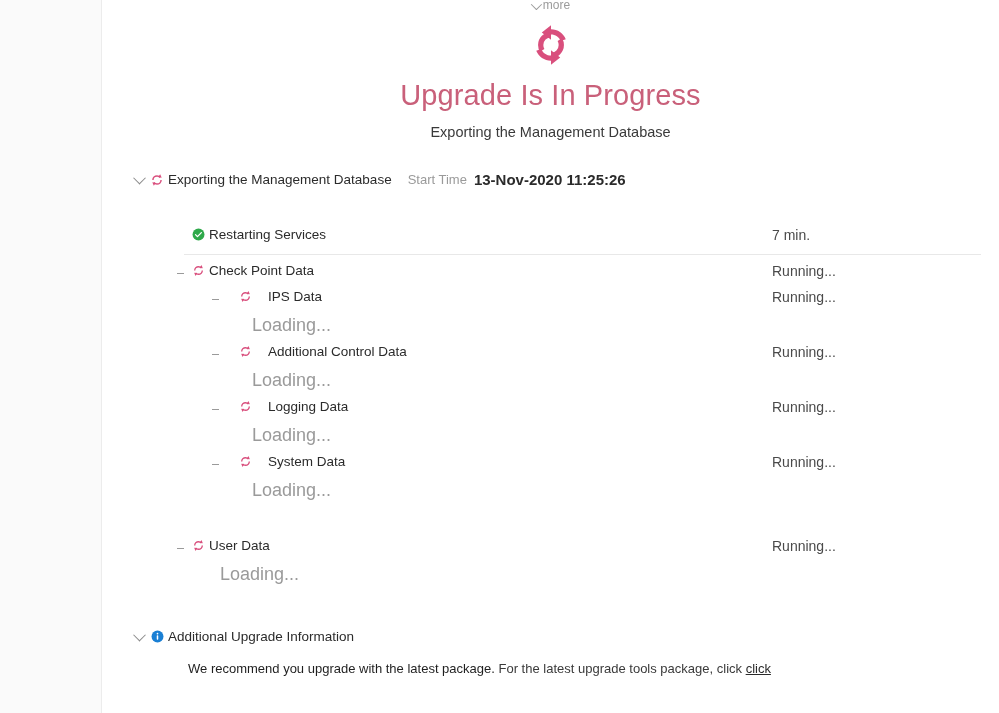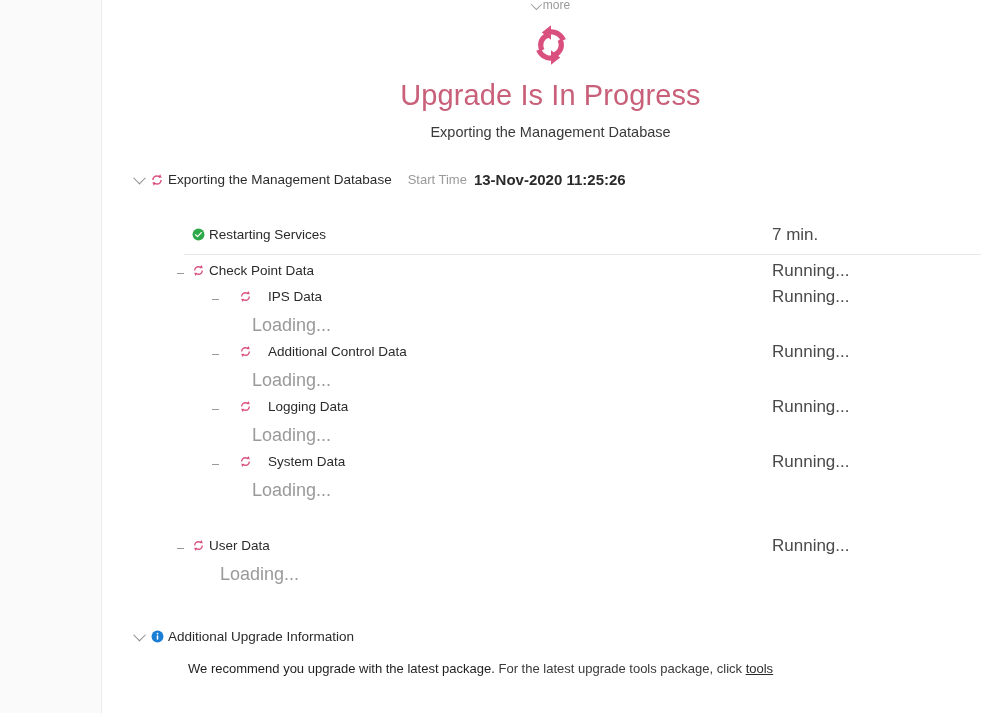--- a/index.html
+++ b/index.html
@@ -148,21 +148,21 @@
     font-size: 15px;
     color: #2b2b2b;
     font-weight: bold;
     margin-left: 7px;
     white-space: nowrap;
   }
 
   .status {
     position: absolute;
     left: 640px;
-    font-size: 17px;
+    font-size: 14px;
     color: #4a4a4a;
     white-space: nowrap;
   }
 
   .divider {
     height: 1px;
     background: #e8e8e8;
     margin-left: 52px;
     margin-right: 0px;
     margin-top: 9px;
@@ -404,21 +404,21 @@
           <svg class="ico" width="13" height="13" viewBox="0 0 24 24" aria-hidden="true">
             <circle cx="12" cy="12" r="11" fill="#1a7fd4"></circle>
             <circle cx="12" cy="6.6" r="1.6" fill="#ffffff"></circle>
             <rect x="10.6" y="9.8" width="2.8" height="8" rx="1.2" fill="#ffffff"></rect>
           </svg>
         </span>
         <span class="label">Additional Upgrade Information</span>
       </div>
 
       <div class="recommend-row">
-        <span class="recommend-strong">We recommend you upgrade with the latest package.</span><span> For the latest upgrade tools package, click </span><span class="link">tools</span>
+        <span class="recommend-strong">We recommend you upgrade with the latest package.</span><span> For the latest upgrade tools package, click </span><span class="link">click</span>
       </div>
 
       <div class="row ind-1 row-gap-lg">
         <span class="twisty"></span>
         <span class="icon-slot">
           <svg class="ico" width="13" height="13" viewBox="0 0 24 24" aria-hidden="true">
             <circle cx="12" cy="12" r="11" fill="#1a7fd4"></circle>
             <circle cx="12" cy="6.6" r="1.6" fill="#ffffff"></circle>
             <rect x="10.6" y="9.8" width="2.8" height="8" rx="1.2" fill="#ffffff"></rect>
           </svg>

